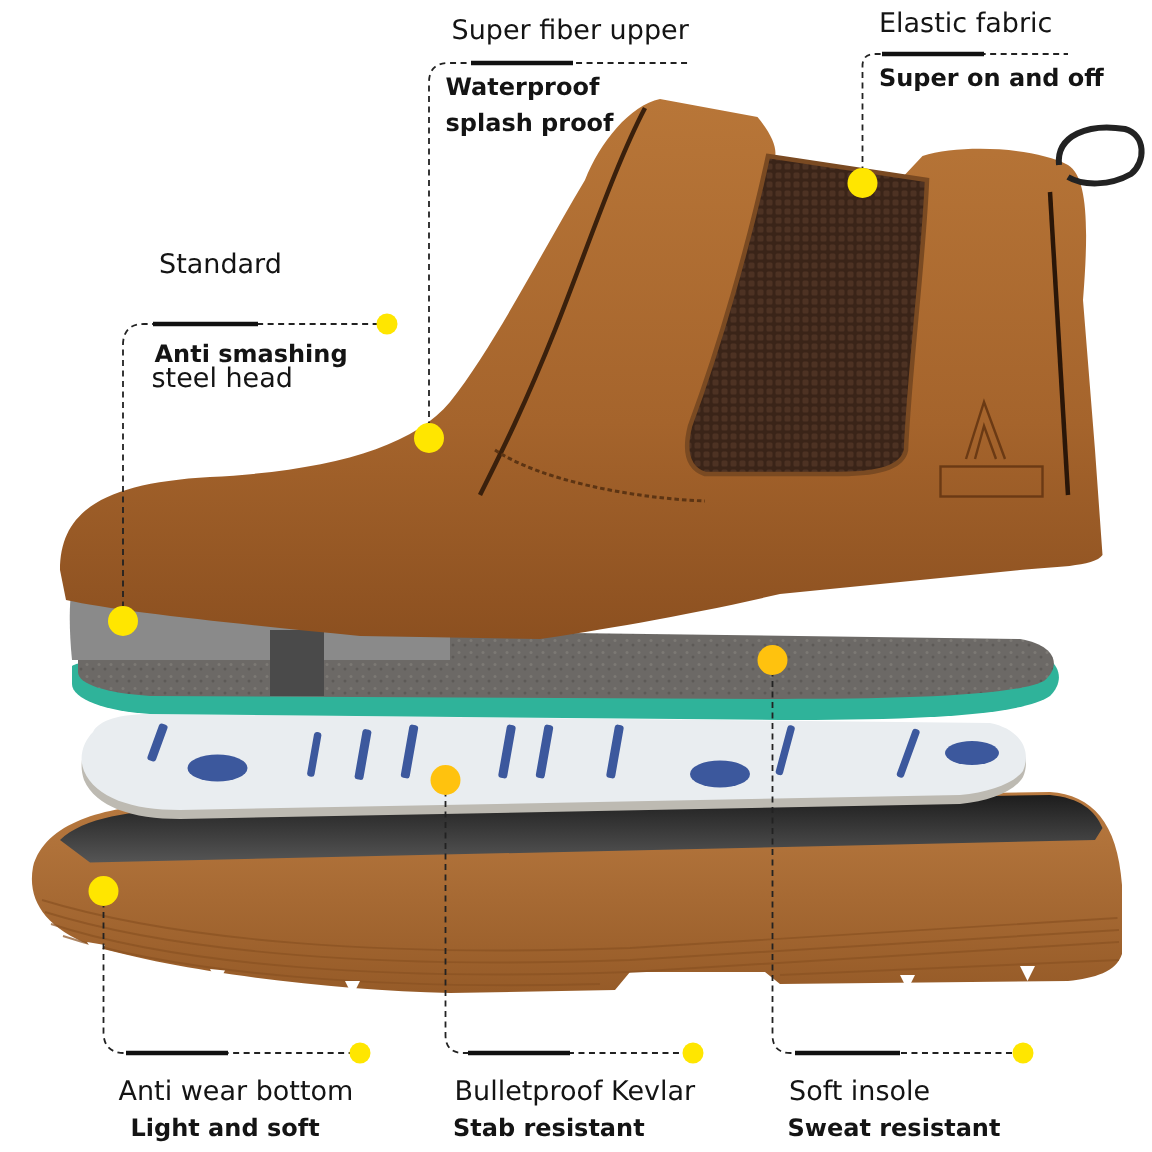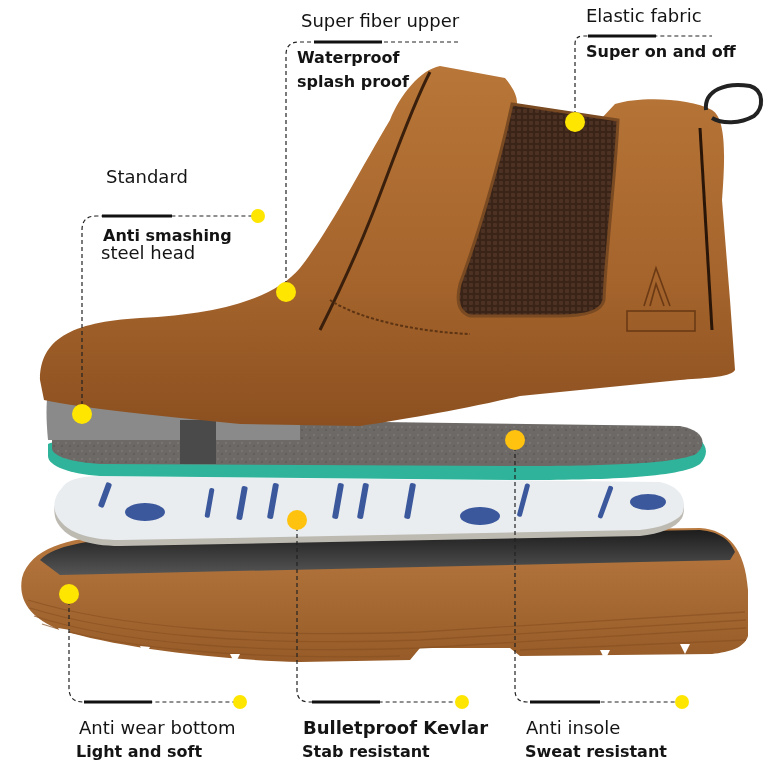--- a/index.html
+++ b/index.html
@@ -163,26 +163,26 @@
   </div>
 
   <div class="callout">
     <div class="lbl t1" style="left:106px;top:168px;">Standard</div>
     <div class="lbl t1" style="left:101px;top:196px;margin-top:48px;">steel head</div>
     <div class="lbl t2" style="left:103px;top:228px;text-align:right;">Anti smashing</div>
   </div>
 
   <div class="callout">
     <div class="lbl t1" style="left:79px;top:719px;">Anti wear bottom</div>
-    <div class="lbl t2" style="left:76px;top:744px;">Light and soft</div>
+    <div class="lbl t2" style="left:87px;top:744px;">Light and soft</div>
   </div>
 
   <div class="callout">
-    <div class="lbl t1" style="left:303px;top:719px;font-weight:bold;">Bulletproof Kevlar</div>
+    <div class="lbl t1" style="left:303px;top:719px;">Bulletproof Kevlar</div>
     <div class="lbl t2" style="left:302px;top:744px;">Stab resistant</div>
   </div>
 
   <div class="callout">
-    <div class="lbl t1" style="left:526px;top:719px;">Anti insole</div>
+    <div class="lbl t1" style="left:526px;top:719px;">Soft insole</div>
     <div class="lbl t2" style="left:525px;top:744px;">Sweat resistant</div>
   </div>
 
 </div>
 
 </body></html>

